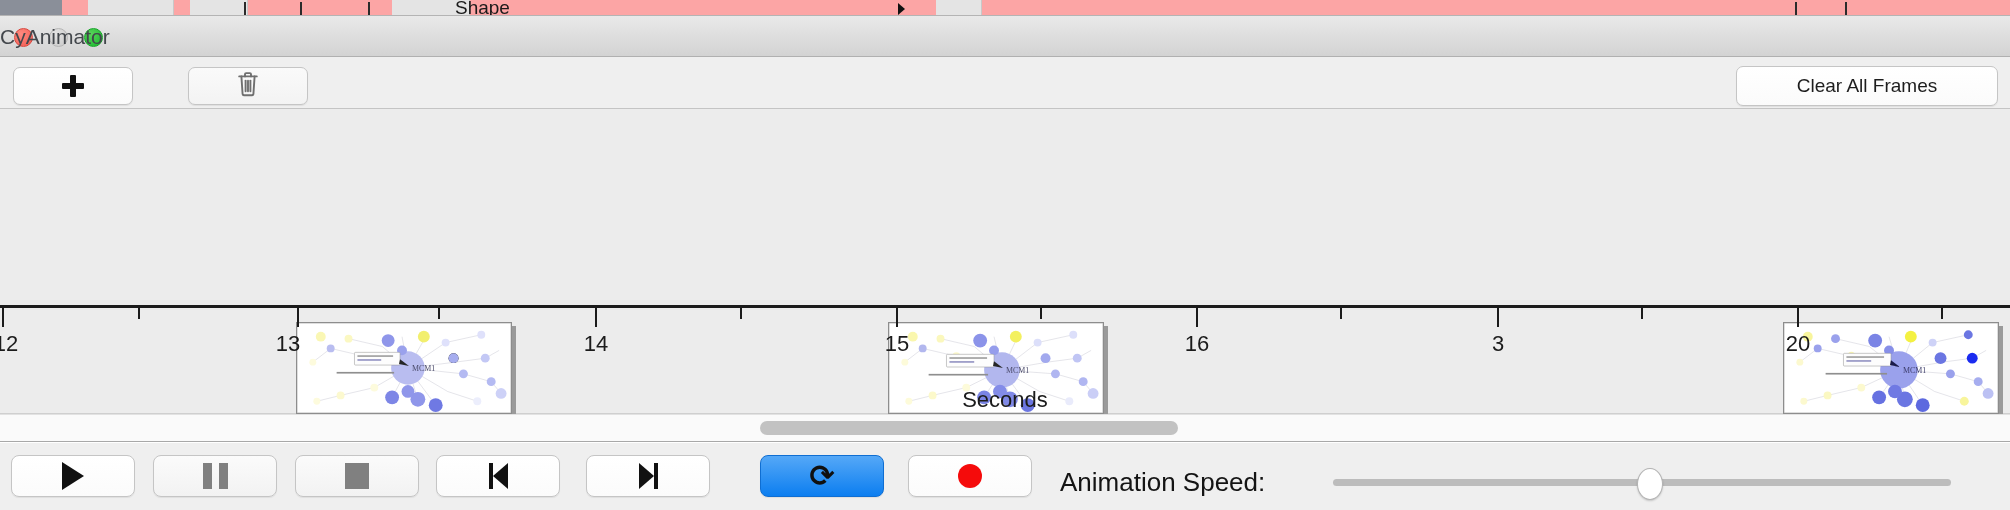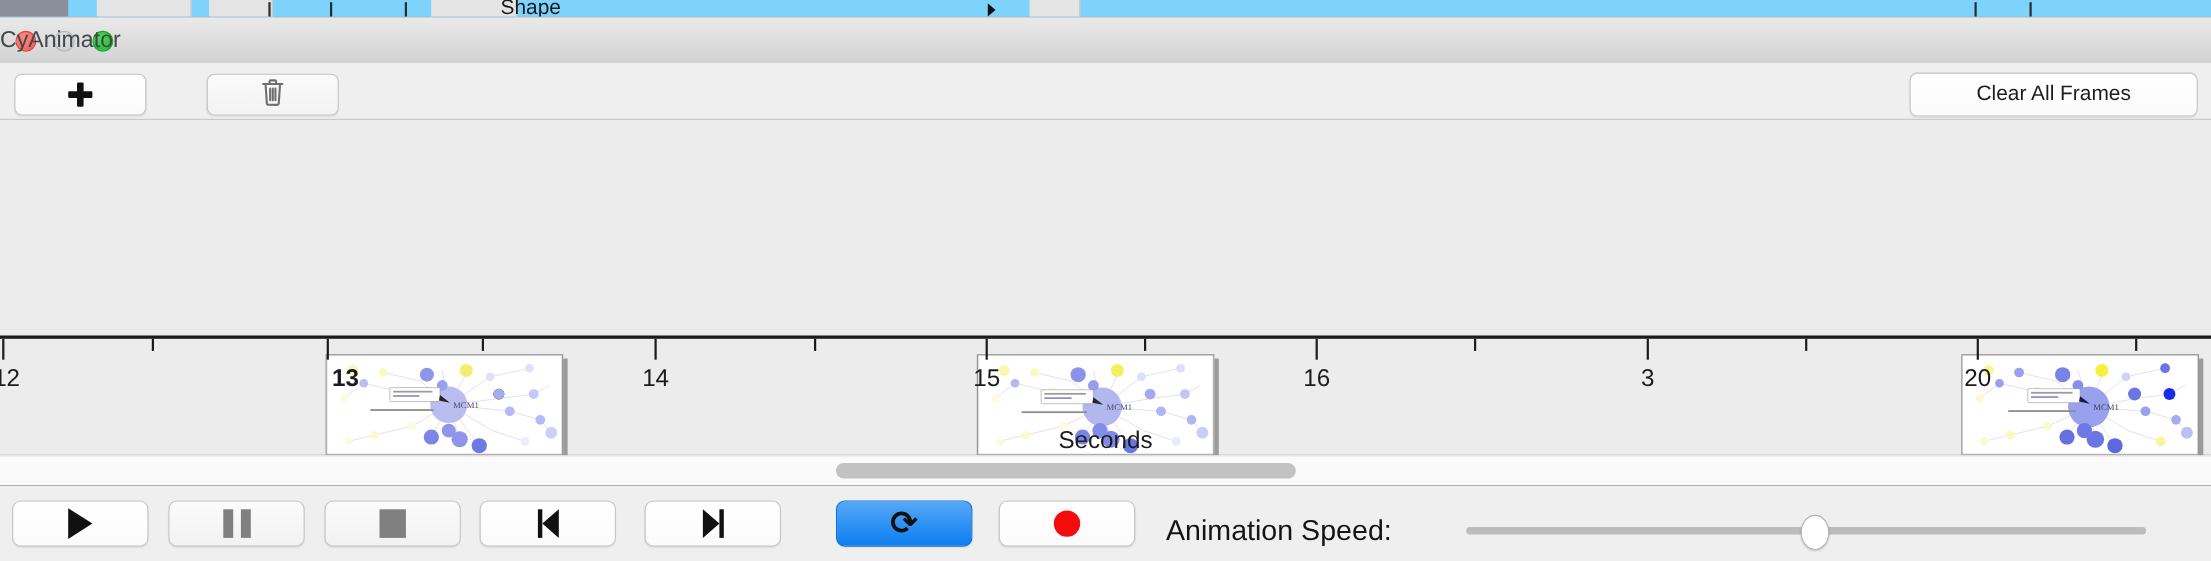--- a/index.html
+++ b/index.html
@@ -6,21 +6,21 @@
   html, body {
     width: 2010px; height: 510px;
     font-family: "Liberation Sans", sans-serif;
     overflow: hidden;
     background: #ffffff;
   }
 
   
   #bg-strip {
     position: absolute; left: 0; top: 0; width: 2010px; height: 16px;
-    background: #7dd3fc;
+    background: #fca5a5;
     border-bottom: 1px solid #b4b4b4;
     overflow: hidden;
   }
   #bg-strip .bg-chip {
     position: absolute; top: 0; height: 16px;
     background: #e4e4e4;
     border-right: 1px solid #c8c8c8;
   }
   #bg-strip .bg-dark {
     position: absolute; left: 0; top: 0; width: 62px; height: 16px;
@@ -461,21 +461,21 @@
   <div class="tick major" style="left:896px;"></div>
   <div class="tick minor" style="left:1040px;"></div>
   <div class="tick major" style="left:1196px;"></div>
   <div class="tick minor" style="left:1340px;"></div>
   <div class="tick major" style="left:1497px;"></div>
   <div class="tick minor" style="left:1641px;"></div>
   <div class="tick major" style="left:1797px;"></div>
   <div class="tick minor" style="left:1941px;"></div>
 
   <span class="tick-label" style="left:6px;">12</span>
-  <span class="tick-label" style="left:314px;font-weight:bold;">13</span>
+  <span class="tick-label" style="left:288px;">13</span>
   <span class="tick-label" style="left:596px;">14</span>
   <span class="tick-label" style="left:897px;">15</span>
   <span class="tick-label" style="left:1197px;">16</span>
   <span class="tick-label" style="left:1498px;">3</span>
   <span class="tick-label" style="left:1798px;">20</span>
 
   <div id="axis-title">Seconds</div>
 </div>
 
 <div id="hscroll-track"></div>

